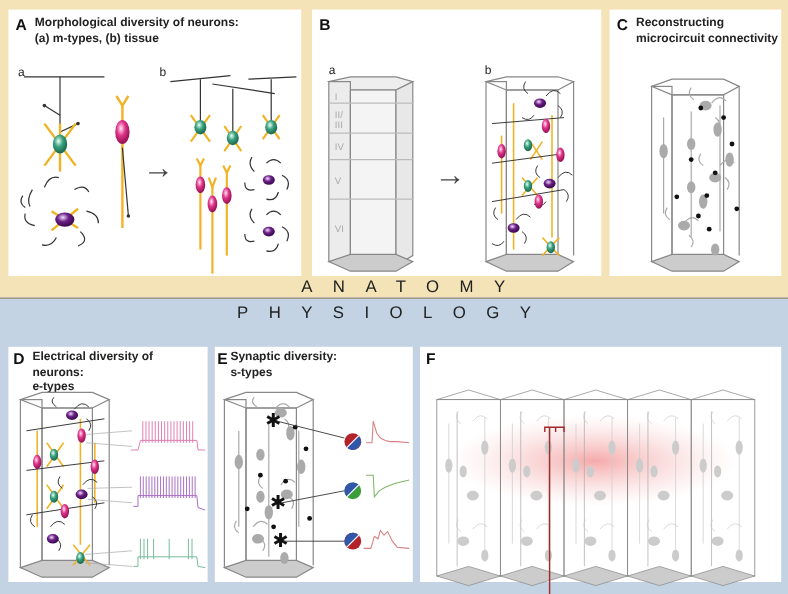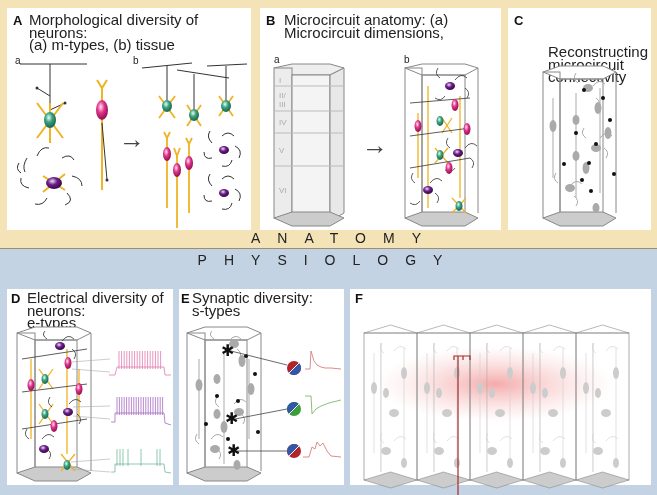--- a/index.html
+++ b/index.html
@@ -1,21 +1,21 @@
 <!DOCTYPE html>
 <html><head>
 <meta charset="utf-8">
 <style>
   html,body{margin:0;padding:0;}
   body{width:657px;height:495px;position:relative;overflow:hidden;font-family:"Liberation Sans",sans-serif;background:#c3d3e3;}
   .band-top{position:absolute;left:0;top:0;width:657px;height:248px;background:#f5e3b8;}
   .band-bot{position:absolute;left:0;top:248px;width:657px;height:247px;background:#c3d3e3;border-top:1px solid #9a8e74;}
   .panel{position:absolute;background:#fff;}
   .plabel{position:absolute;font-weight:bold;font-size:13px;color:#111;}
-  .ptitle{position:absolute;font-size:15px;color:#222;line-height:12.5px;}
+  .ptitle{position:absolute;font-size:10px;color:#222;line-height:12.5px;font-weight:bold;}
   .sub{position:absolute;font-size:10px;color:#222;}
   .band-label{position:absolute;left:0;width:657px;text-align:center;font-size:14px;letter-spacing:17px;color:#222;}
   svg{position:absolute;overflow:visible;}
   .arrow{position:absolute;font-size:26px;color:#444;line-height:26px;}
 </style>
 </head>
 <body>
 
 <div class="band-top"></div>
 <div class="band-bot"></div>
@@ -118,21 +118,20 @@
       <ellipse cx="217" cy="142" rx="5" ry="4" fill="url(#gPurple)"></ellipse>
       <ellipse cx="217" cy="185" rx="5" ry="4" fill="url(#gPurple)"></ellipse>
     </g>
   </svg>
   <div class="arrow" style="left:112px;top:118px;">→</div>
 </div>
 
 <div class="panel" style="left:260px;top:8px;width:241px;height:222px;">
   <div class="plabel" style="left:6px;top:5px;">B</div>
   <div class="ptitle" style="left:24px;top:6px;">
-    <div>Microcircuit anatomy: (a) Microcircuit dimensions,</div>
   </div>
   <div class="sub" style="left:14px;top:46px;">a</div>
   <div class="sub" style="left:144px;top:46px;">b</div>
   <svg width="241" height="222" style="left:0;top:0;">
     <polygon points="14,60 32,56 70,56 84,60 70,67 32,67" fill="#eee" stroke="#888"></polygon>
     <rect x="14" y="60" width="18" height="150" fill="#ececec" stroke="#888"></rect>
     <rect x="32" y="67" width="38" height="146" fill="#f4f4f4" stroke="#888"></rect>
     <polygon points="70,67 84,60 84,205 70,213" fill="#e8e8e8" stroke="#888"></polygon>
     <polygon points="14,210 32,204 70,204 84,210 70,218 32,218" fill="#ccc" stroke="#888"></polygon>
     <g stroke="#bbb">
@@ -184,21 +183,21 @@
     <ellipse cx="198" cy="145" rx="5" ry="4" fill="url(#gPurple)"></ellipse>
     <ellipse cx="189" cy="160" rx="3.5" ry="6" fill="url(#gPink)"></ellipse>
     <ellipse cx="168" cy="182" rx="5" ry="4" fill="url(#gPurple)"></ellipse>
     <ellipse cx="199" cy="198" rx="3.5" ry="5" fill="url(#gGreen)"></ellipse>
   </svg>
   <div class="arrow" style="left:102px;top:124px;">→</div>
 </div>
 
 <div class="panel" style="left:508px;top:8px;width:143px;height:222px;">
   <div class="plabel" style="left:6px;top:5px;">C</div>
-  <div class="ptitle" style="left:40px;top:6px;margin-top:32px;">
+  <div class="ptitle" style="left:22px;top:6px;">
     <div>Reconstructing</div>
     <div>microcircuit connectivity</div>
   </div>
   <svg width="143" height="222" style="left:0;top:0;">
     <polygon points="35,64 52,58 95,58 108,64 95,71 52,71" fill="#fff" stroke="#888"></polygon>
     <rect x="35" y="64" width="17" height="146" fill="none" stroke="#888"></rect>
     <rect x="52" y="71" width="43" height="143" fill="none" stroke="#888"></rect>
     <line x1="108" y1="64" x2="108" y2="205" stroke="#888"></line>
     <polygon points="35,210 52,204 95,204 108,210 95,218 52,218" fill="#ccc" stroke="#888"></polygon>
     <g stroke="#aaa" fill="none">

